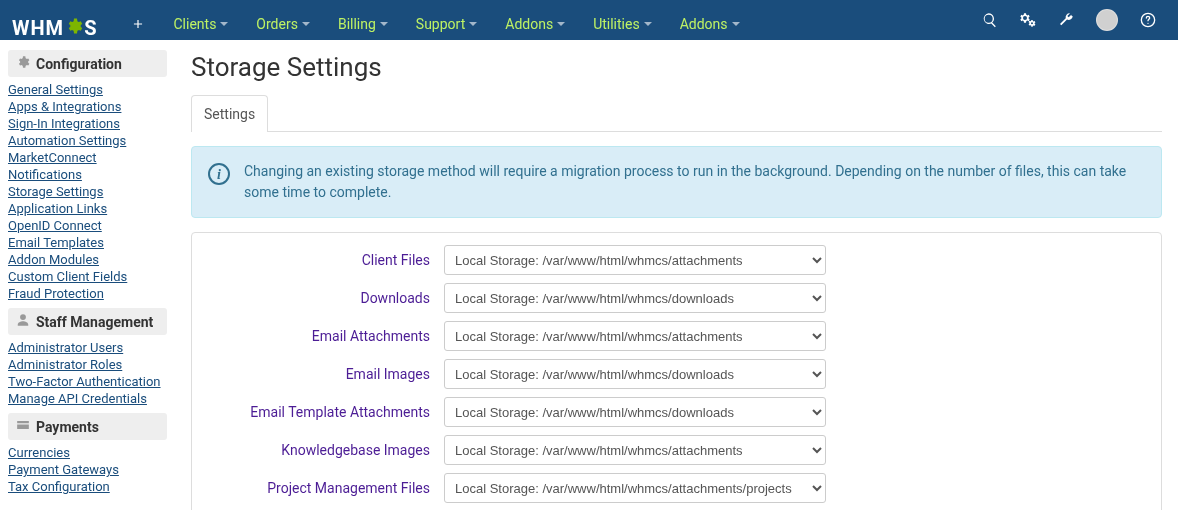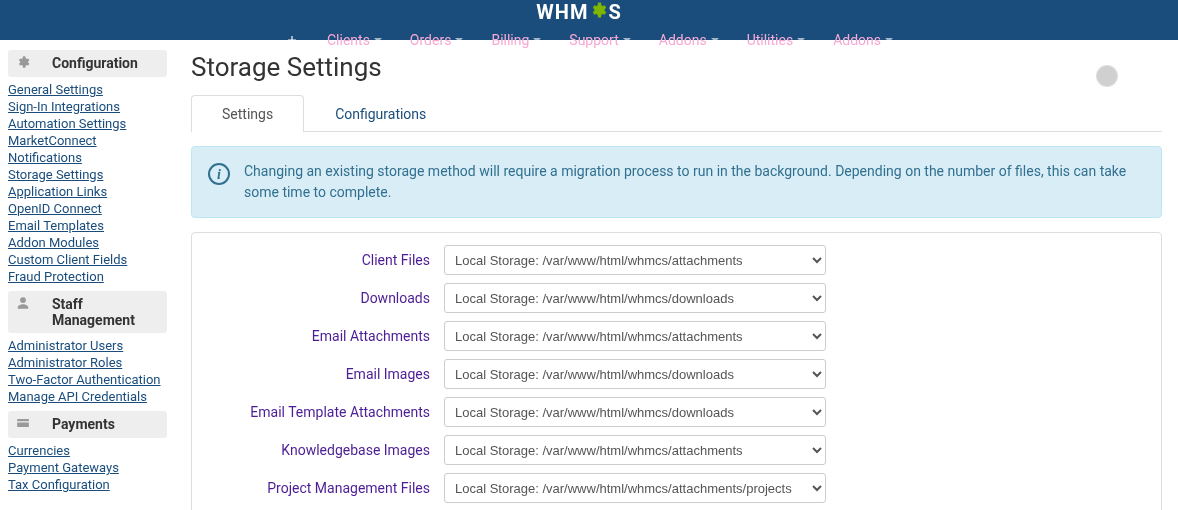--- a/index.html
+++ b/index.html
@@ -2,41 +2,40 @@
 <html><head>
 <meta charset="utf-8">
 <style>
 * { margin: 0; padding: 0; box-sizing: border-box; }
 body { font-family: -apple-system, BlinkMacSystemFont, "Segoe UI", Roboto, "Helvetica Neue", Arial, sans-serif; font-size: 14px; color: #333; background: #fff; }
 
 .navbar {
   background: #1a4d7c;
   height: 40px;
   display: flex;
-  align-items: center;
+  align-items: flex-end;
   padding: 0 12px;
-  flex-direction: column;
 }
 .navbar-brand {
   color: #fff;
   font-weight: 700;
   font-size: 20px;
   letter-spacing: 1px;
   margin-right: 20px;
   display: flex;
   align-items: center;
 }
 .navbar-brand .gear {
   display: inline-block;
   margin: 0 1px;
   color: #7db500;
 }
 .navbar-left { display: flex; align-items: center; }
 .navbar-item {
-  color: #f9a8d4;
+  color: #bef264;
   padding: 4px 14px;
   height: 32px;
   display: flex;
   align-items: center;
   cursor: pointer;
   font-size: 14px;
 }
 .caret {
   display: inline-block;
   width: 0; height: 0;
@@ -58,21 +57,22 @@
   padding: 4px 8px 12px 8px;
 }
 .sidebar-section-title {
   background: #eee;
   padding: 5px 8px;
   font-weight: 700;
   color: #333;
   border-radius: 3px;
   margin: 6px 0 4px 0;
   display: flex;
-  gap: 22px;
+  align-items: center;
+  gap: 6px;
   font-size: 14px;
 }
 .sidebar-section-title svg { width: 14px; height: 14px; fill: #999; }
 .sidebar-link {
   display: block;
   color: #1a4d7c;
   text-decoration: underline;
   font-size: 13px;
   padding: 1px 0;
   cursor: pointer;
@@ -84,21 +84,21 @@
 }
 .page-title {
   font-size: 26px;
   font-weight: 400;
   color: #333;
   margin-bottom: 12px;
 }
 
 .tabs { display: flex; border-bottom: 1px solid #ddd; margin-bottom: 14px; }
 .tab {
-  padding: 10px 30px;
+  padding: 10px 12px;
   border: 1px solid transparent;
   border-bottom: none;
   cursor: pointer;
   color: #1a4d7c;
   position: relative;
   top: 1px;
   border-radius: 4px 4px 0 0;
 }
 .tab.active {
   border-color: #ddd;
@@ -242,20 +242,21 @@
 
 <div class="layout">
   <div class="sidebar" id="sidebar">
       <div class="sidebar-section-title">
         <span><svg viewBox="0 0 24 24">
             <path d="M12 8a4 4 0 100 8 4 4 0 000-8zm9 4c0-.4 0-.8-.1-1.2l2.1-1.6-2-3.4-2.5 1a8 8 0 00-2-1.2L16 2h-4l-.5 3.6a8 8 0 00-2 1.2l-2.5-1-2 3.4 2.1 1.6A8 8 0 007 12c0 .4 0 .8.1 1.2L5 14.8l2 3.4 2.5-1c.6.5 1.3.9 2 1.2L12 22h4l.5-3.6c.7-.3 1.4-.7 2-1.2l2.5 1 2-3.4-2.1-1.6c.1-.4.1-.8.1-1.2z"></path>
           </svg></span>
         <span>Configuration</span>
       </div>
       <a class="sidebar-link">General Settings</a>
+      <a class="sidebar-link">Apps &amp; Integrations</a>
       <a class="sidebar-link">Sign-In Integrations</a>
       <a class="sidebar-link">Automation Settings</a>
       <a class="sidebar-link">MarketConnect</a>
       <a class="sidebar-link">Notifications</a>
       <a class="sidebar-link">Storage Settings</a>
       <a class="sidebar-link">Application Links</a>
       <a class="sidebar-link">OpenID Connect</a>
       <a class="sidebar-link">Email Templates</a>
       <a class="sidebar-link">Addon Modules</a>
       <a class="sidebar-link">Custom Client Fields</a>
@@ -279,21 +280,20 @@
       <a class="sidebar-link">Currencies</a>
       <a class="sidebar-link">Payment Gateways</a>
       <a class="sidebar-link">Tax Configuration</a>
     </div>
 
   <div class="main">
     <h1 class="page-title">Storage Settings</h1>
 
     <div class="tabs" id="tabs">
         <div class="tab active">Settings</div>
-        <div class="tab">Configurations</div>
       </div>
 
     <div class="alert-info">
       <div class="info-icon">i</div>
       <div>Changing an existing storage method will require a migration process to run in the background. Depending on the number of files, this can take some time to complete.</div>
     </div>
 
     <div class="settings-panel" id="settings-panel">
         <div class="form-row">
           <div class="form-label">Client Files</div>

